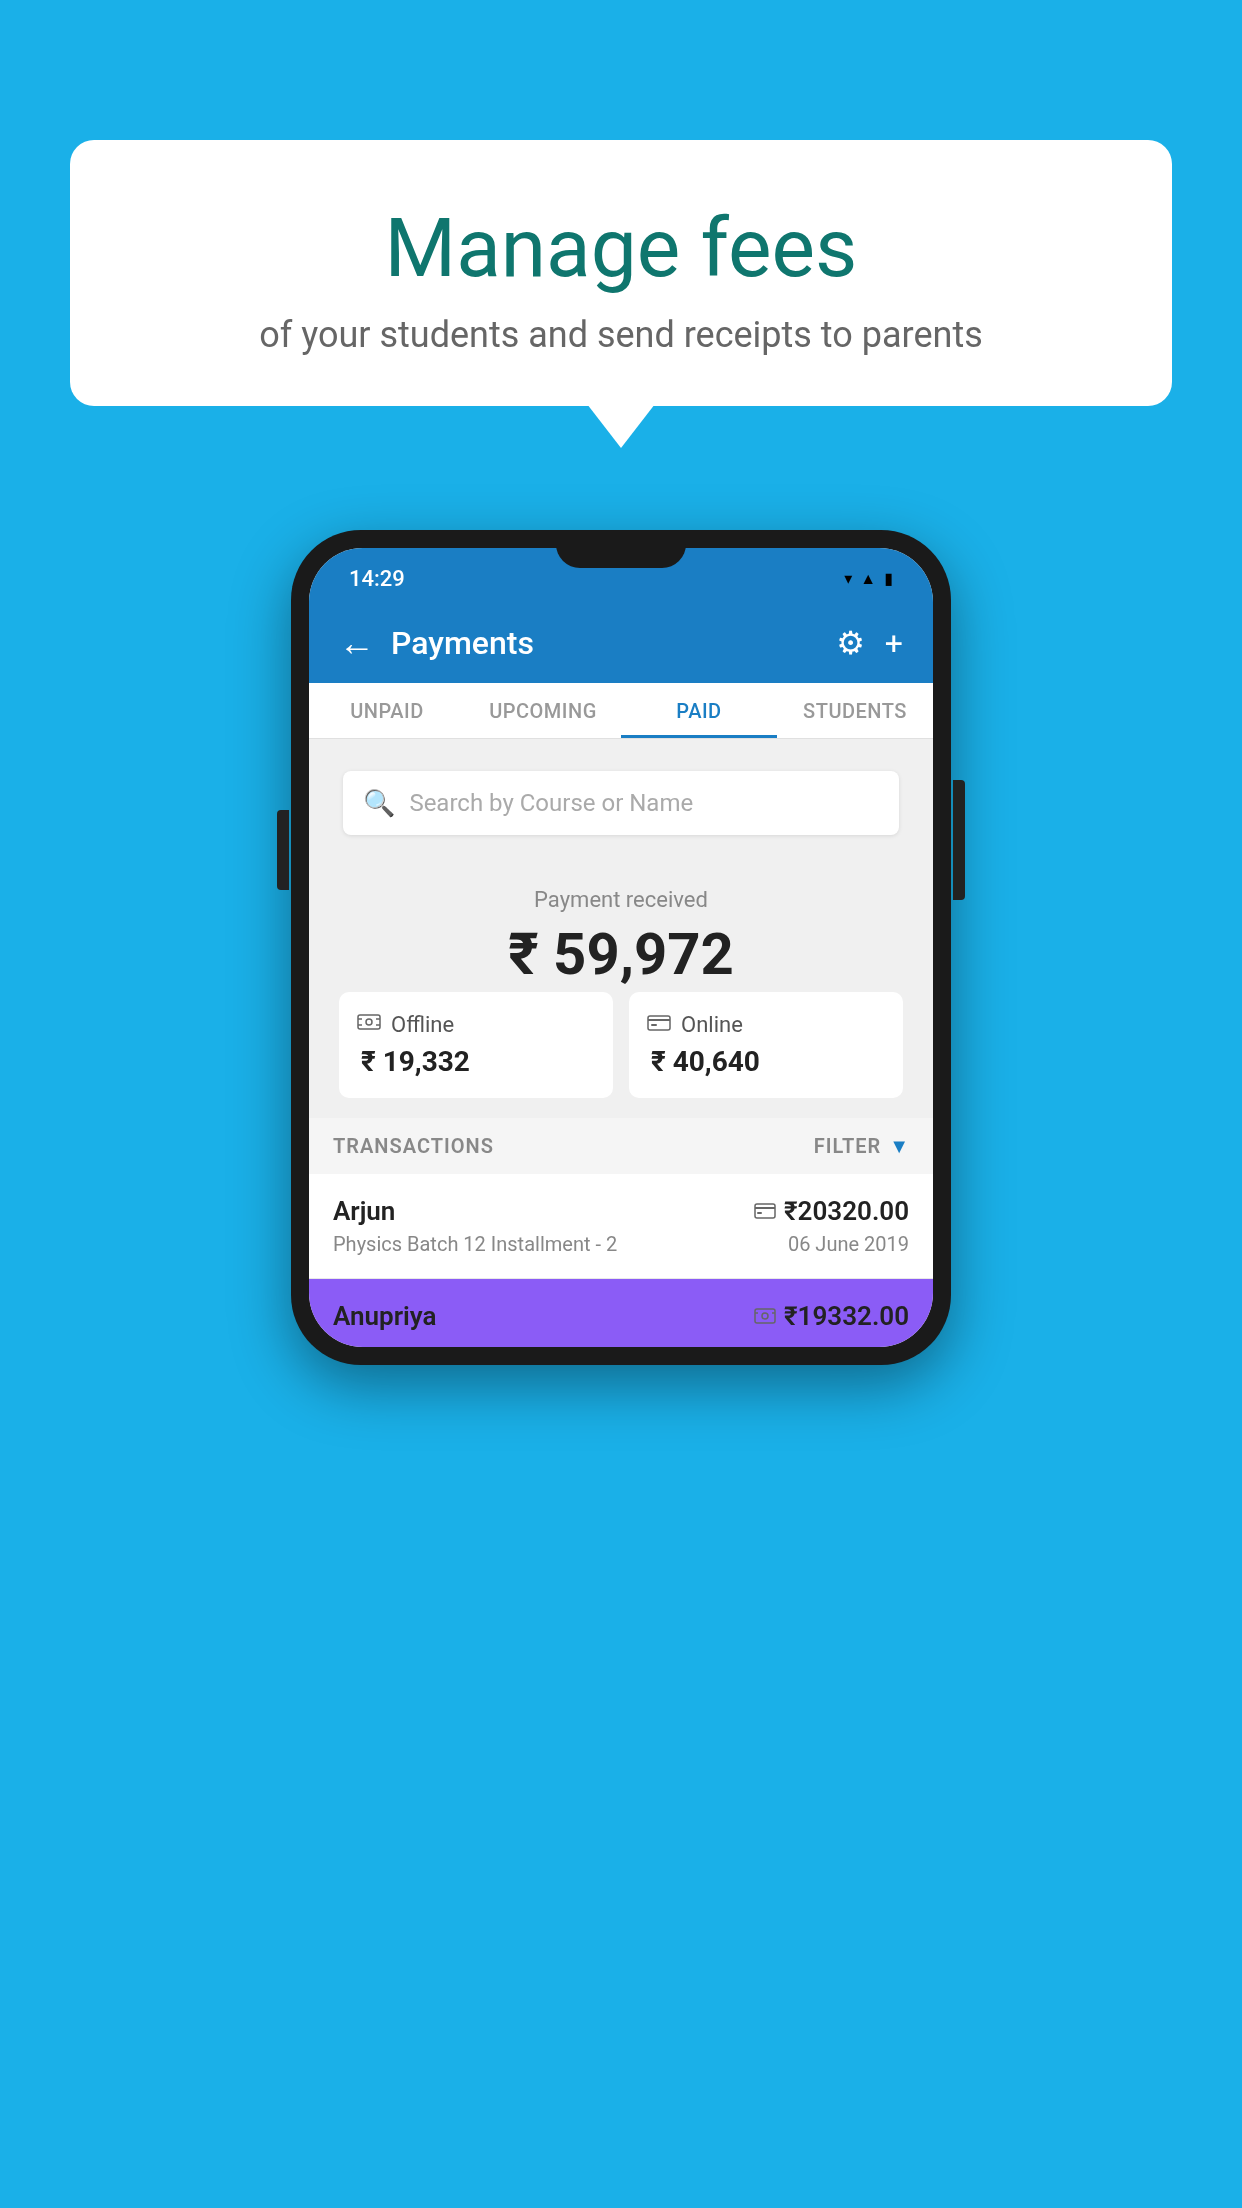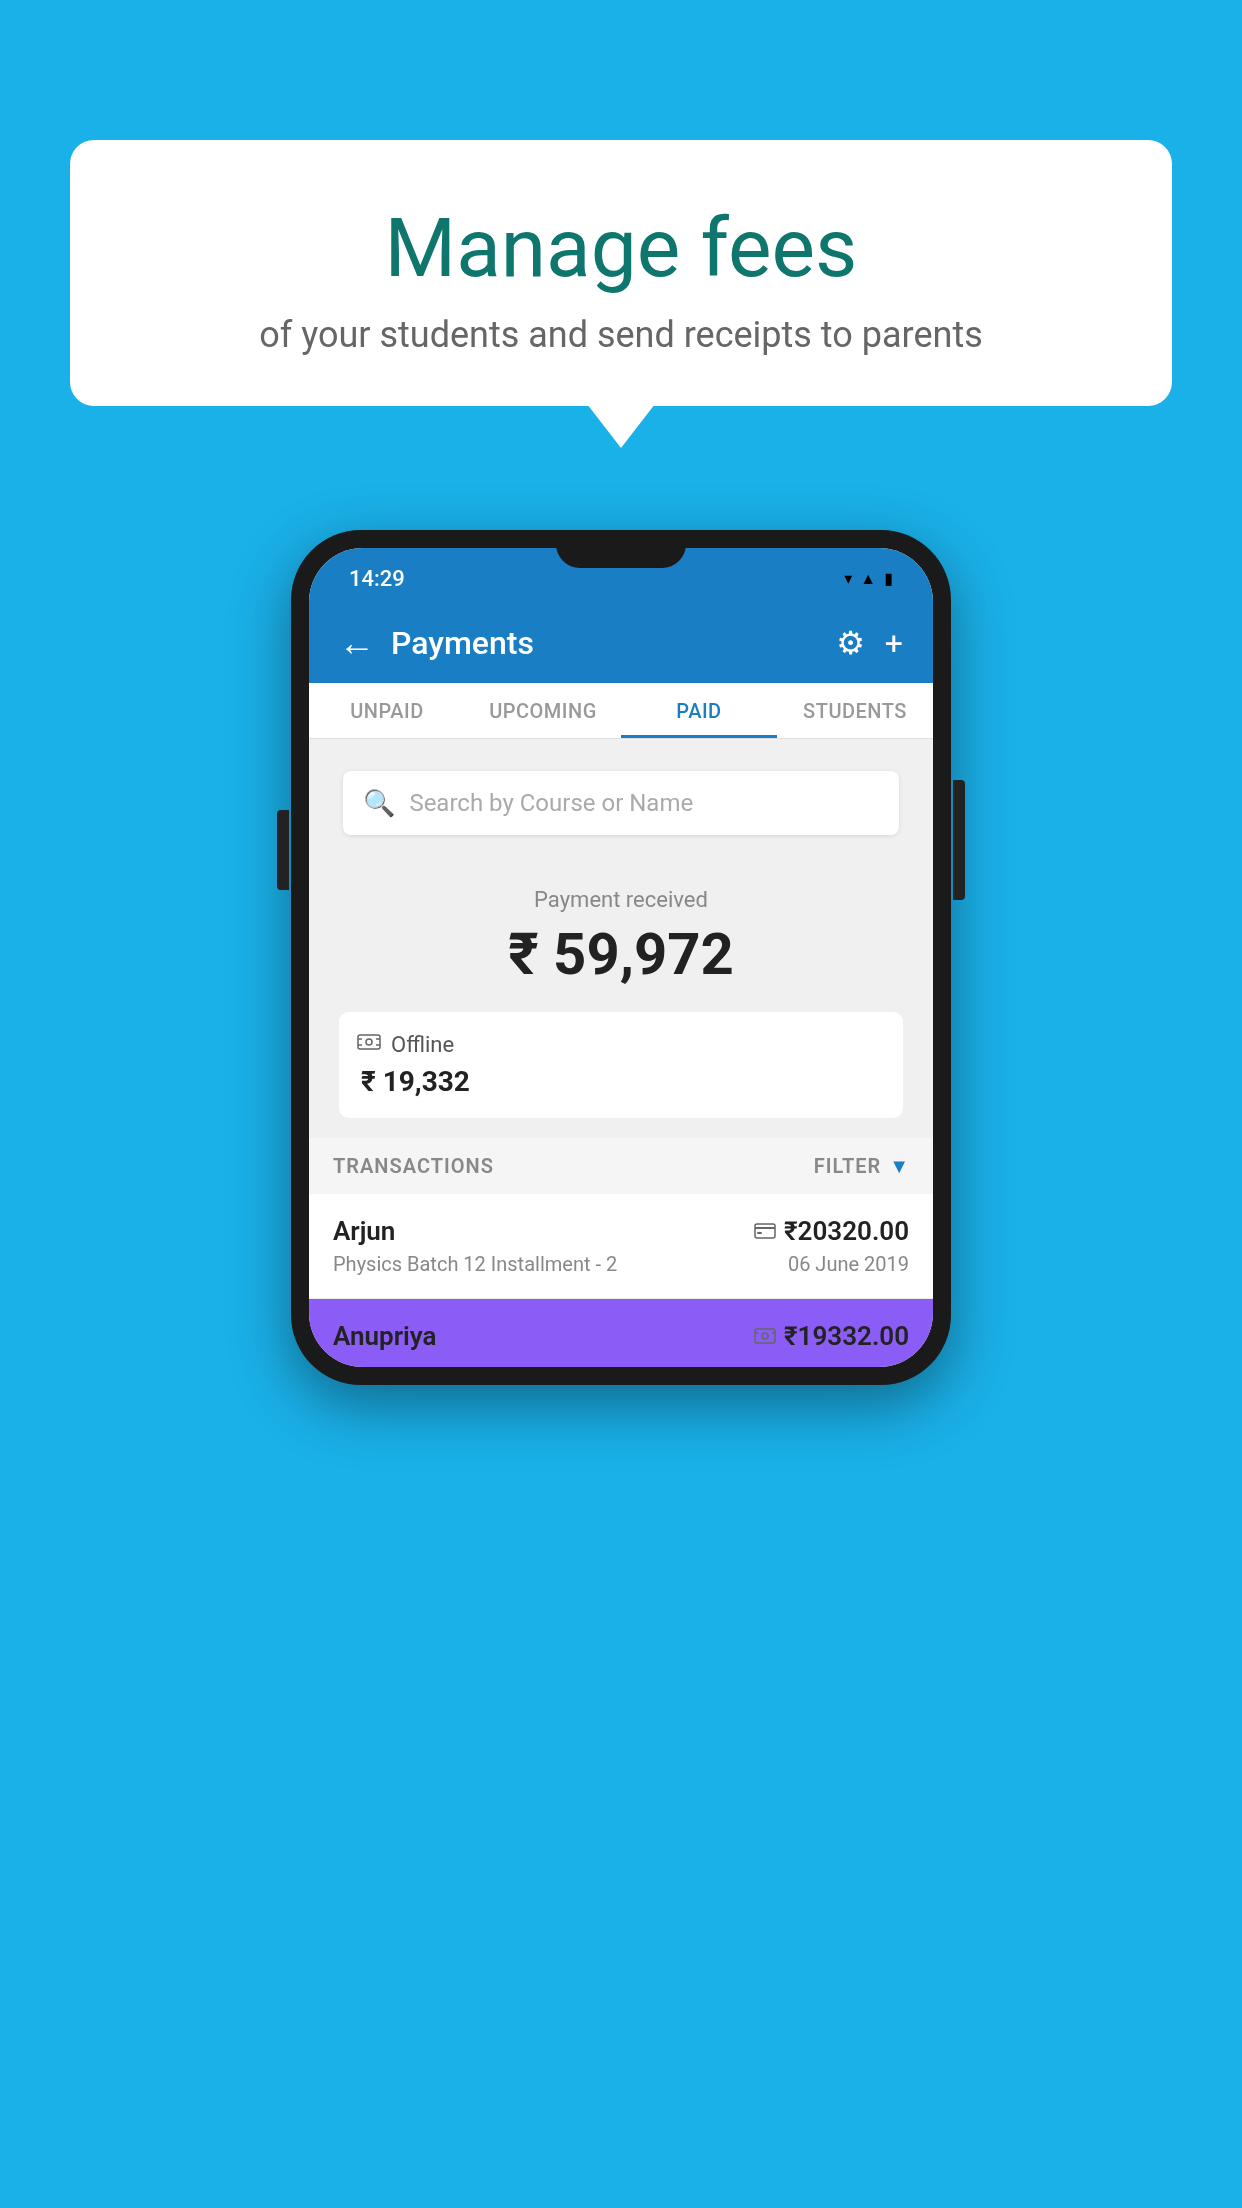--- a/index.html
+++ b/index.html
@@ -248,21 +248,21 @@
     .payment-label {
       font-size: 22px;
       color: #888;
       margin-bottom: 8px;
     }
 
     .payment-amount {
       font-size: 58px;
       font-weight: 700;
       color: #222;
-      margin-bottom: 24px;
+      margin-bottom: 4px;
     }
 
     .payment-cards {
       display: flex;
       gap: 16px;
       margin-top: 4px;
     }
 
     .payment-card {
       flex: 1;
@@ -456,20 +456,34 @@
                   <line x1="1" y1="7" x2="5" y2="7" stroke="#666" stroke-width="1.5"></line>
                   <line x1="19" y1="7" x2="23" y2="7" stroke="#666" stroke-width="1.5"></line>
                   <line x1="1" y1="13" x2="5" y2="13" stroke="#666" stroke-width="1.5"></line>
                   <line x1="19" y1="13" x2="23" y2="13" stroke="#666" stroke-width="1.5"></line>
                 </svg>
               </span>
               <span class="card-label">Offline</span>
             </div>
             <div class="card-amount">₹ 19,332</div>
           </div>
+          <div class="payment-card">
+            <div class="card-header">
+              <span class="card-icon">
+                
+                <svg width="24" height="18" viewBox="0 0 24 18" fill="none">
+                  <rect x="1" y="2" width="22" height="14" rx="2" stroke="#666" stroke-width="1.5"></rect>
+                  <line x1="1" y1="6" x2="23" y2="6" stroke="#666" stroke-width="2"></line>
+                  <rect x="4" y="10" width="6" height="2" rx="1" fill="#666"></rect>
+                </svg>
+              </span>
+              <span class="card-label">Online</span>
+            </div>
+            <div class="card-amount">₹ 40,640</div>
+          </div>
         </div>
       </div>
 
       <div class="transactions-header">
         <span class="transactions-label">TRANSACTIONS</span>
         <div class="filter-area">
           <span class="filter-label">FILTER</span>
           <span class="filter-icon">▼</span>
         </div>
       </div>

